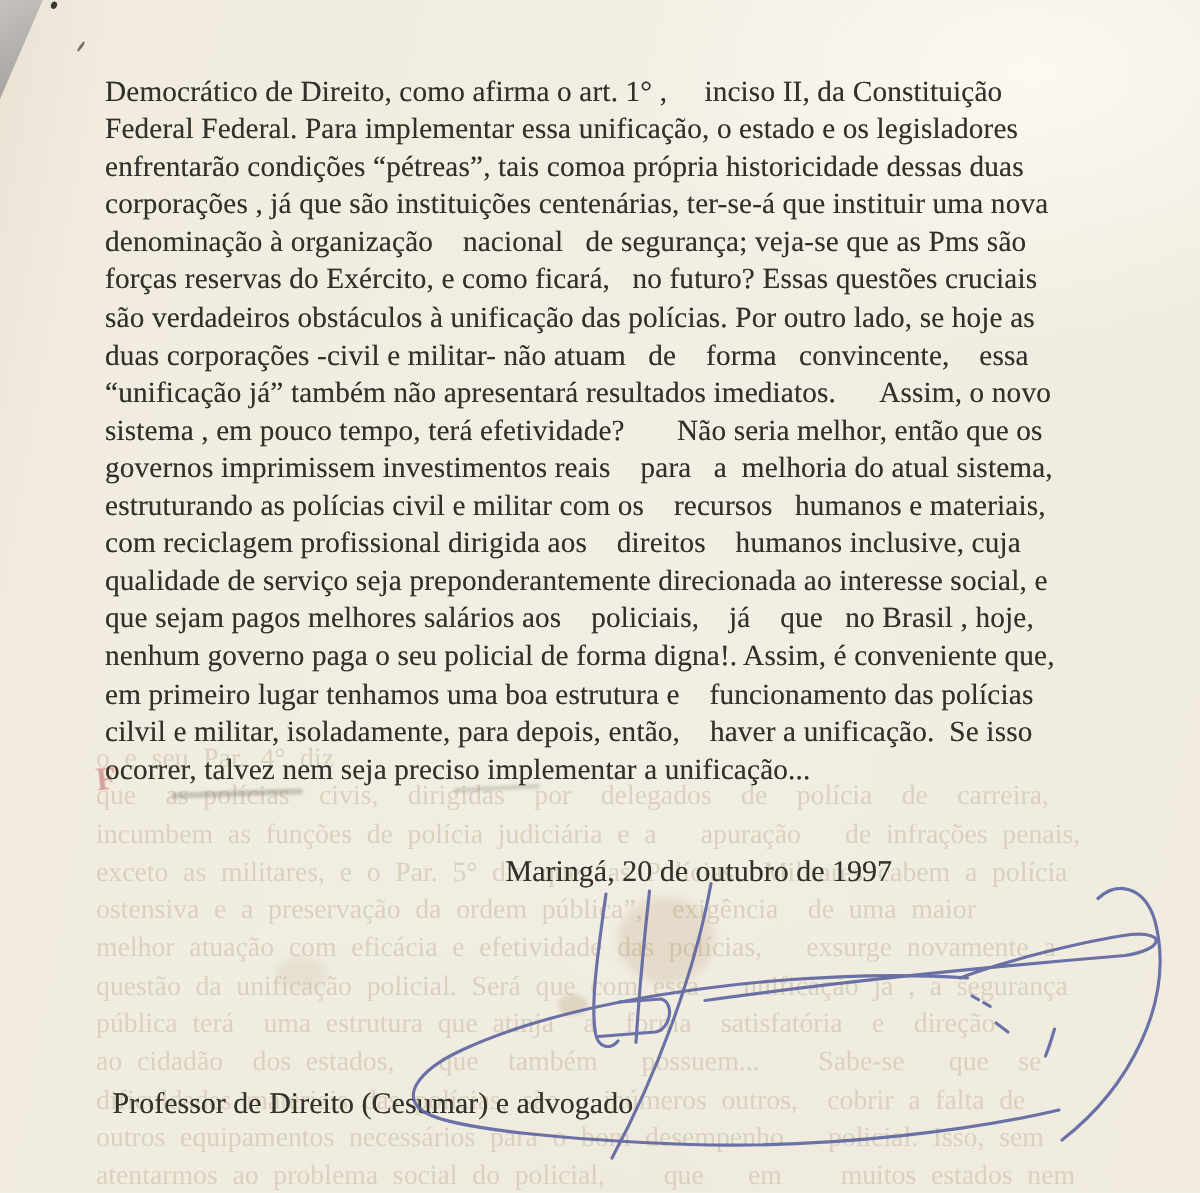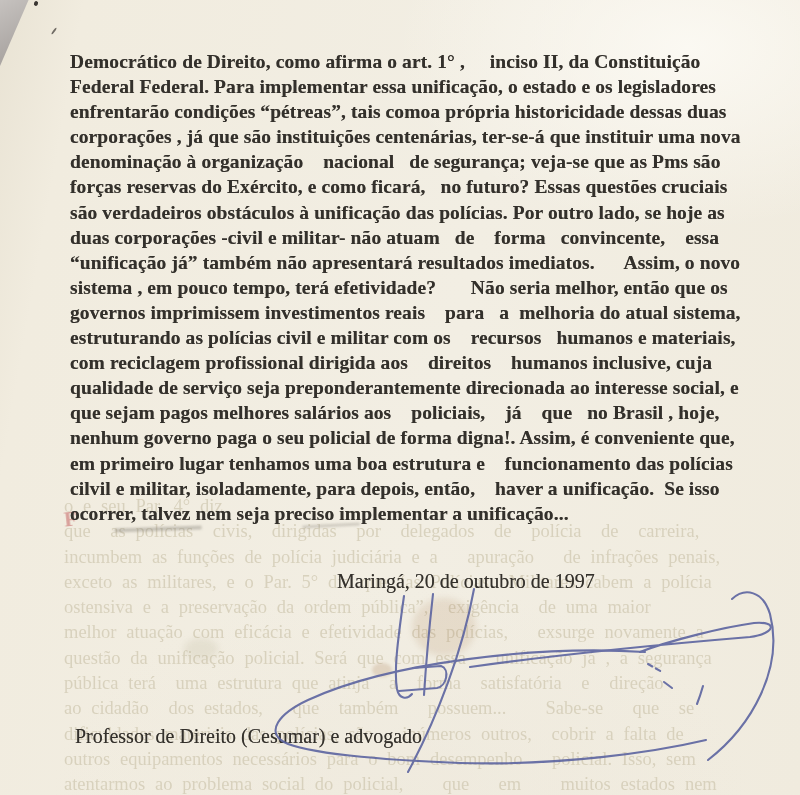--- a/index.html
+++ b/index.html
@@ -47,21 +47,20 @@
   }
   .bleed div{width:100%;}
   .bleed div:first-child{text-align:left;}
 
   
   .bodytext{
     position:absolute;left:70px;top:49px;
     font-size:19.5px;line-height:25.1px;color:#33302b;
     white-space:pre;letter-spacing:.1px;
     text-shadow:0 0 .4px rgba(51,48,43,.55);
-    font-weight:bold;
   }
   .dateline{
     position:absolute;left:337px;top:570px;
     font-size:20px;color:#33302b;white-space:pre;
     text-shadow:0 0 .4px rgba(51,48,43,.5);
   }
   .footrow{
     position:absolute;left:222px;top:696px;
     font-size:20px;color:#33302b;white-space:pre;
     text-shadow:0 0 .4px rgba(51,48,43,.5);

